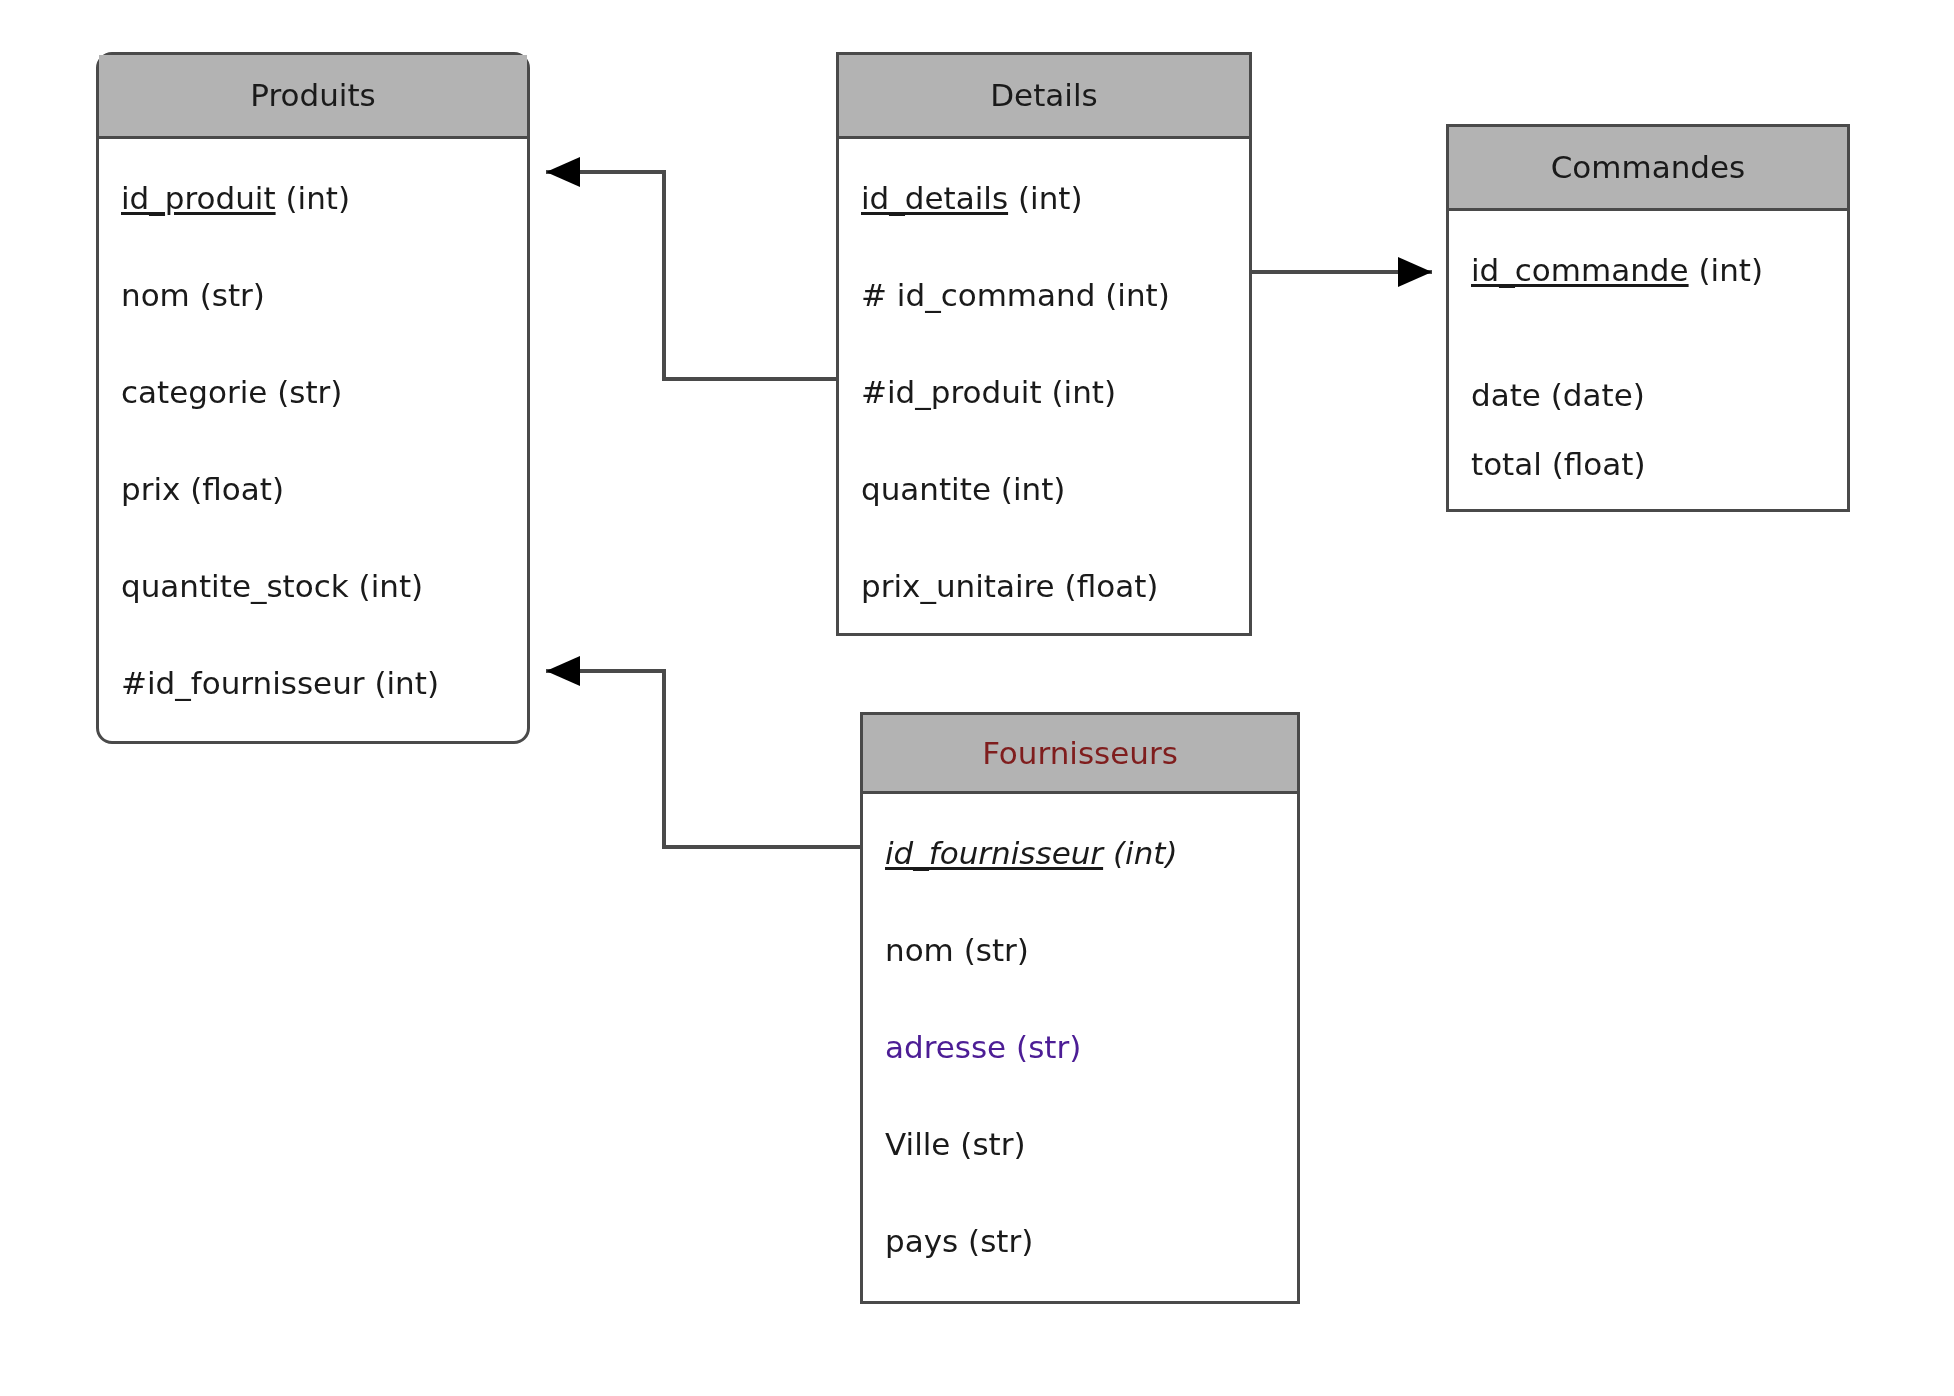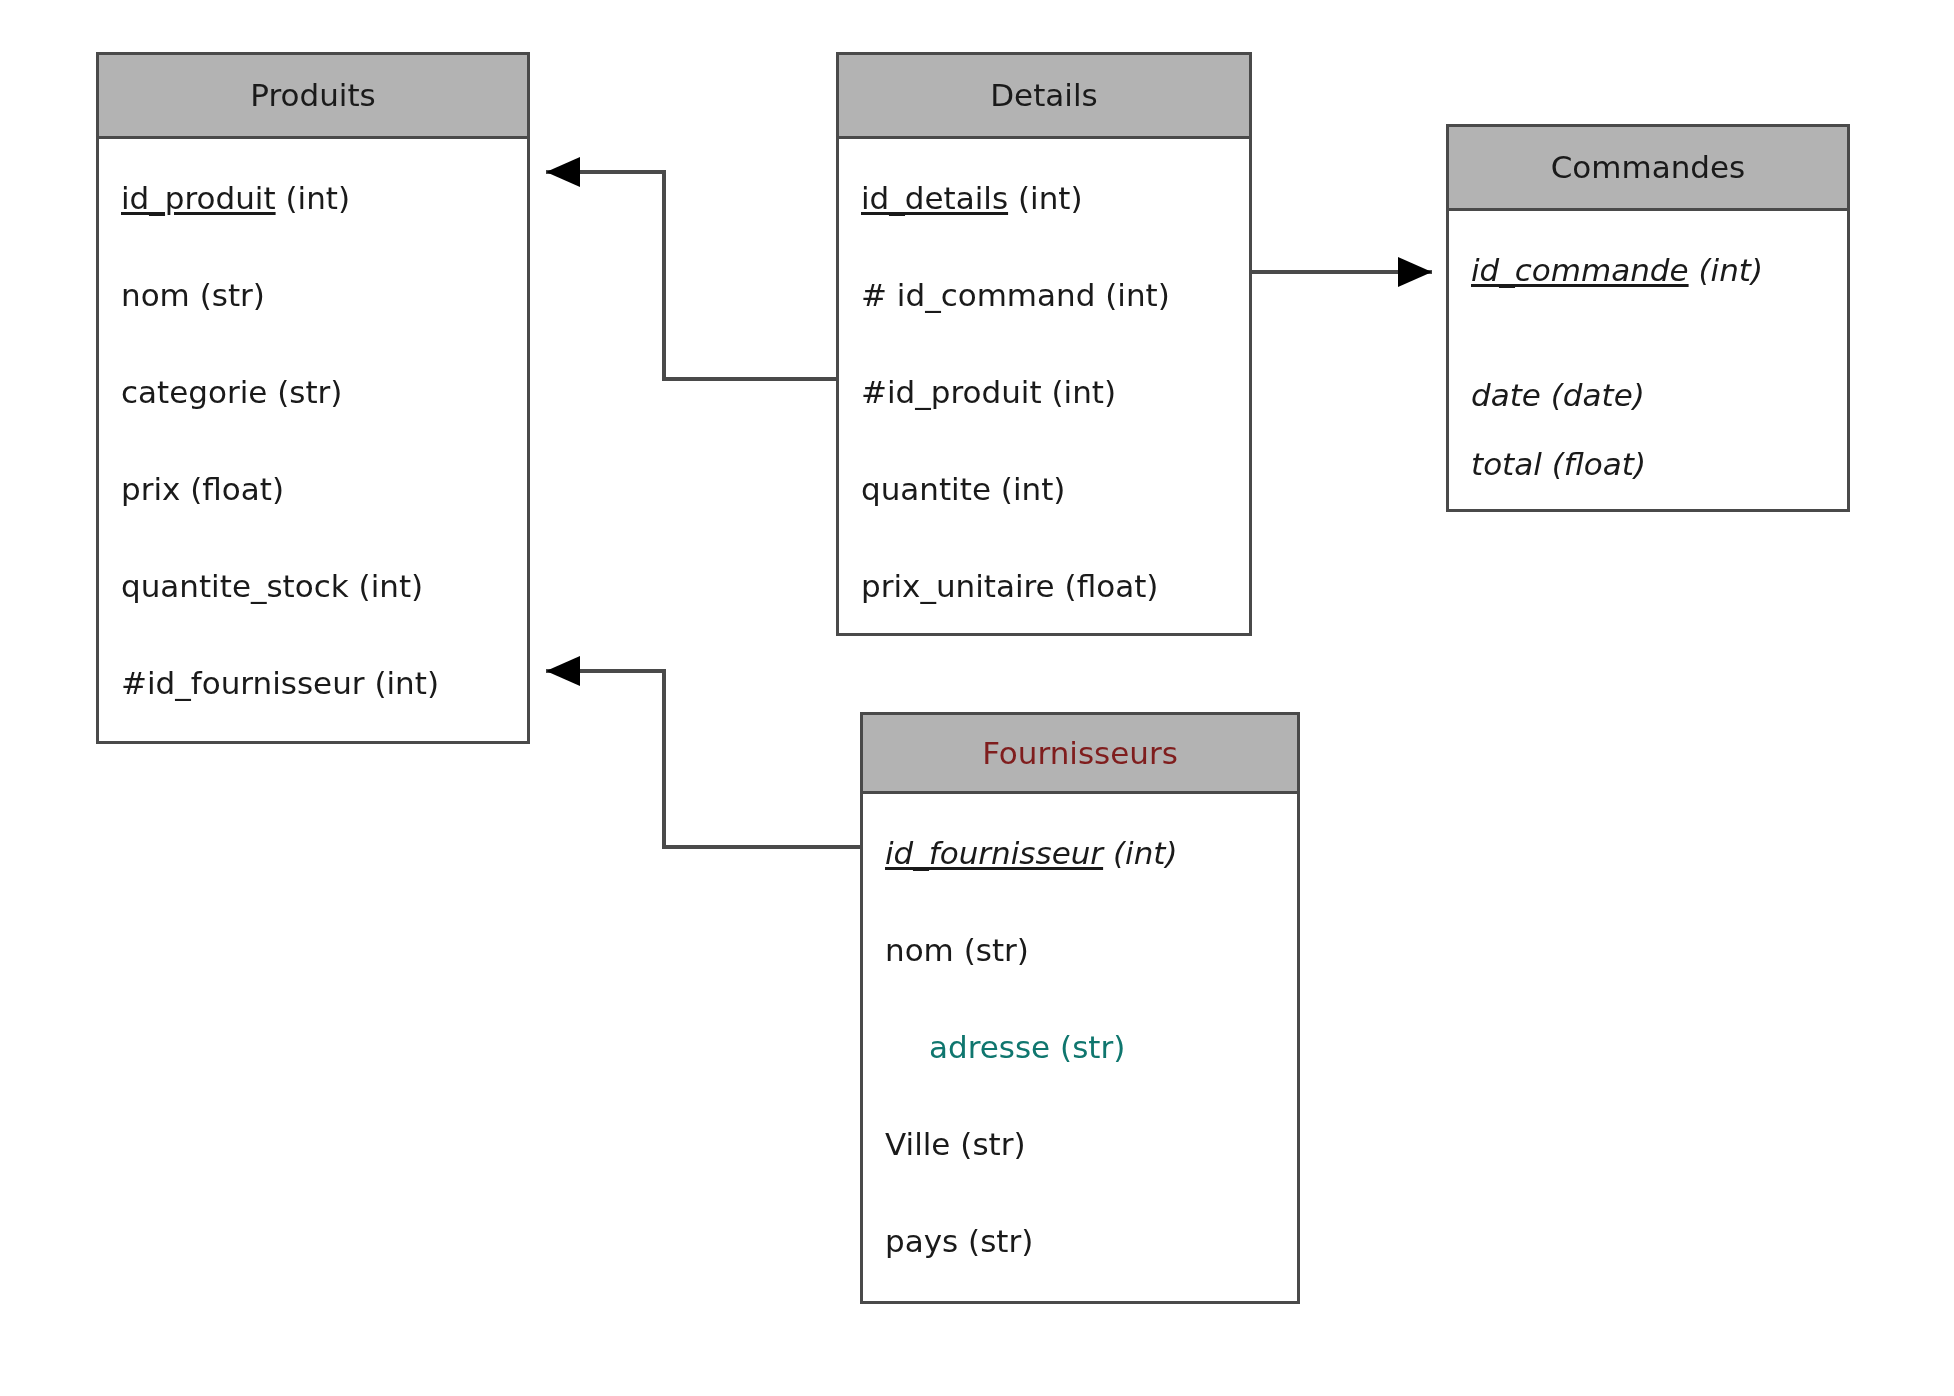--- a/index.html
+++ b/index.html
@@ -68,21 +68,21 @@
   <svg id="edge-layer" viewBox="0 0 1954 1396" xmlns="http://www.w3.org/2000/svg">
       <polyline points="836,379 664,379 664,172 546,172" fill="none" stroke="#4a4a4a" stroke-width="4"></polyline>
       <polygon points="546,172 580,157 580,187" fill="#000000"></polygon>
       <polyline points="1252,272 1432,272" fill="none" stroke="#4a4a4a" stroke-width="4"></polyline>
       <polygon points="1432,272 1398,287 1398,257" fill="#000000"></polygon>
       <polyline points="860,847 664,847 664,671 546,671" fill="none" stroke="#4a4a4a" stroke-width="4"></polyline>
       <polygon points="546,671 580,656 580,686" fill="#000000"></polygon>
     </svg>
 
   <div id="entity-layer">
-      <div class="entity" style="left: 96px; top: 52px; width: 434px; height: 692px; border-color: rgb(74, 74, 74); background: rgb(255, 255, 255);">
+      <div class="entity" style="left: 96px; top: 52px; width: 434px; height: 692px; border-color: rgb(74, 74, 74); background: rgb(255, 255, 255); border-radius: 16px;">
         <div class="entity-header" style="height: 84px; background: rgb(179, 179, 179); border-bottom-color: rgb(74, 74, 74); color: rgb(26, 26, 26);">Produits</div>
         <div class="entity-body" style="height: 602px;">
           <div class="field" style="top: 44px; color: rgb(26, 26, 26);"><span class="pk">id_produit</span> <span>(int)</span></div>
           <div class="field" style="top: 141px; color: rgb(26, 26, 26);"><span>nom</span> <span>(str)</span></div>
           <div class="field" style="top: 238px; color: rgb(26, 26, 26);"><span>categorie</span> <span>(str)</span></div>
           <div class="field" style="top: 335px; color: rgb(26, 26, 26);"><span>prix</span> <span>(float)</span></div>
           <div class="field" style="top: 432px; color: rgb(26, 26, 26);"><span>quantite_stock</span> <span>(int)</span></div>
           <div class="field" style="top: 529px; color: rgb(26, 26, 26);"><span>#</span><span>id_fournisseur</span> <span>(int)</span></div>
         </div>
       </div>
@@ -91,31 +91,31 @@
         <div class="entity-body" style="height: 494px;">
           <div class="field" style="top: 44px; color: rgb(26, 26, 26);"><span class="pk">id_details</span> <span>(int)</span></div>
           <div class="field" style="top: 141px; color: rgb(26, 26, 26);"><span># </span><span>id_command</span> <span>(int)</span></div>
           <div class="field" style="top: 238px; color: rgb(26, 26, 26);"><span>#</span><span>id_produit</span> <span>(int)</span></div>
           <div class="field" style="top: 335px; color: rgb(26, 26, 26);"><span>quantite</span> <span>(int)</span></div>
           <div class="field" style="top: 432px; color: rgb(26, 26, 26);"><span>prix_unitaire</span> <span>(float)</span></div>
         </div>
       </div>
       <div class="entity" style="left: 1446px; top: 124px; width: 404px; height: 388px; border-color: rgb(74, 74, 74); background: rgb(255, 255, 255);">
         <div class="entity-header" style="height: 84px; background: rgb(179, 179, 179); border-bottom-color: rgb(74, 74, 74); color: rgb(26, 26, 26);">Commandes</div>
-        <div class="entity-body" style="height: 212px; font-style: italic;">
+        <div class="entity-body" style="height: 212px;">
           <div class="field" style="top: 44px; color: rgb(26, 26, 26);"><span class="pk">id_commande</span> <span>(int)</span></div>
           <div class="field" style="top: 141px; color: rgb(26, 26, 26); margin-top: 28px;"><span>date</span> <span>(date)</span></div>
           <div class="field" style="top: 238px; color: rgb(26, 26, 26); text-align: center;"><span>total</span> <span>(float)</span></div>
         </div>
       </div>
       <div class="entity" style="left: 860px; top: 712px; width: 440px; height: 592px; border-color: rgb(74, 74, 74); background: rgb(255, 255, 255);">
         <div class="entity-header" style="height: 79px; background: rgb(179, 179, 179); border-bottom-color: rgb(74, 74, 74); color: #7f1d1d;">Fournisseurs</div>
         <div class="entity-body" style="height: 502px;">
           <div class="field" style="top: 44px; color: rgb(26, 26, 26); font-style: italic;"><span class="pk">id_fournisseur</span> <span>(int)</span></div>
           <div class="field" style="top: 141px; color: rgb(26, 26, 26);"><span>nom</span> <span>(str)</span></div>
-          <div class="field" style="top: 238px; color: #0f766e; margin-left: 44px;"><span>adresse</span> <span>(str)</span></div>
+          <div class="field" style="top: 238px; color: #4c1d95;"><span>adresse</span> <span>(str)</span></div>
           <div class="field" style="top: 335px; color: rgb(26, 26, 26);"><span>Ville</span> <span>(str)</span></div>
           <div class="field" style="top: 432px; color: rgb(26, 26, 26);"><span>pays</span> <span>(str)</span></div>
         </div>
       </div>
     </div>
 
 </div>
 
 </body></html>

